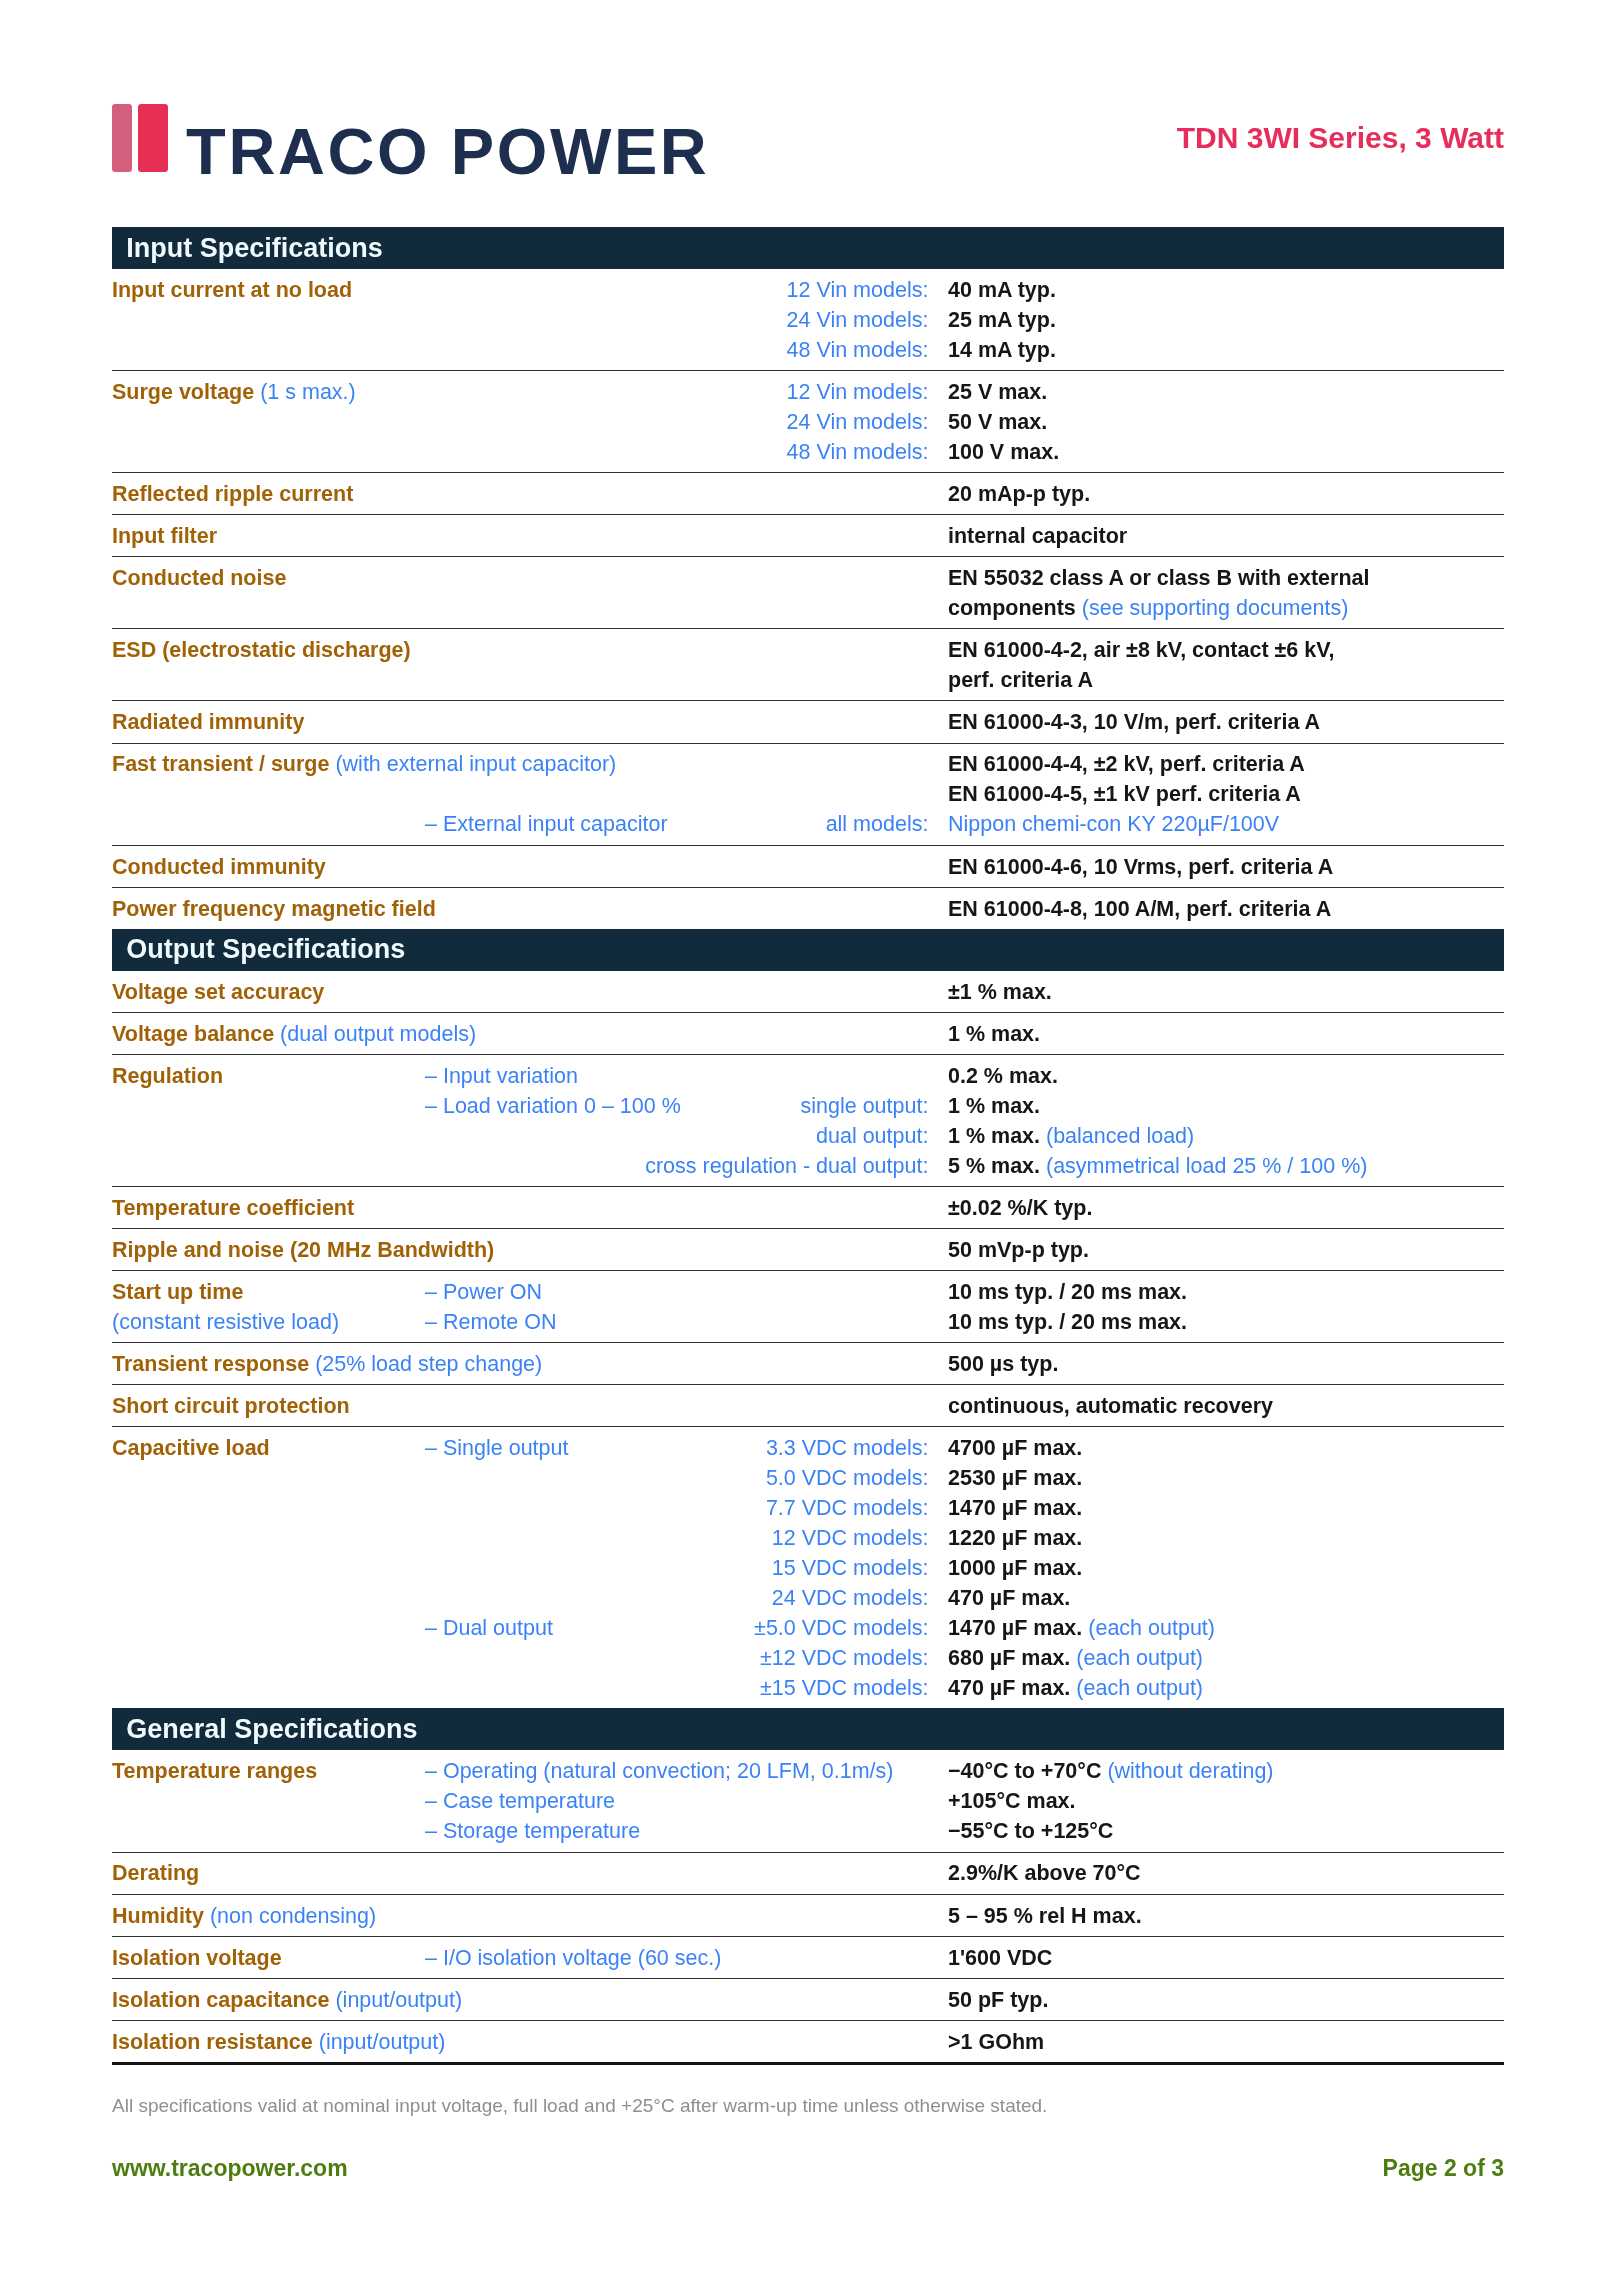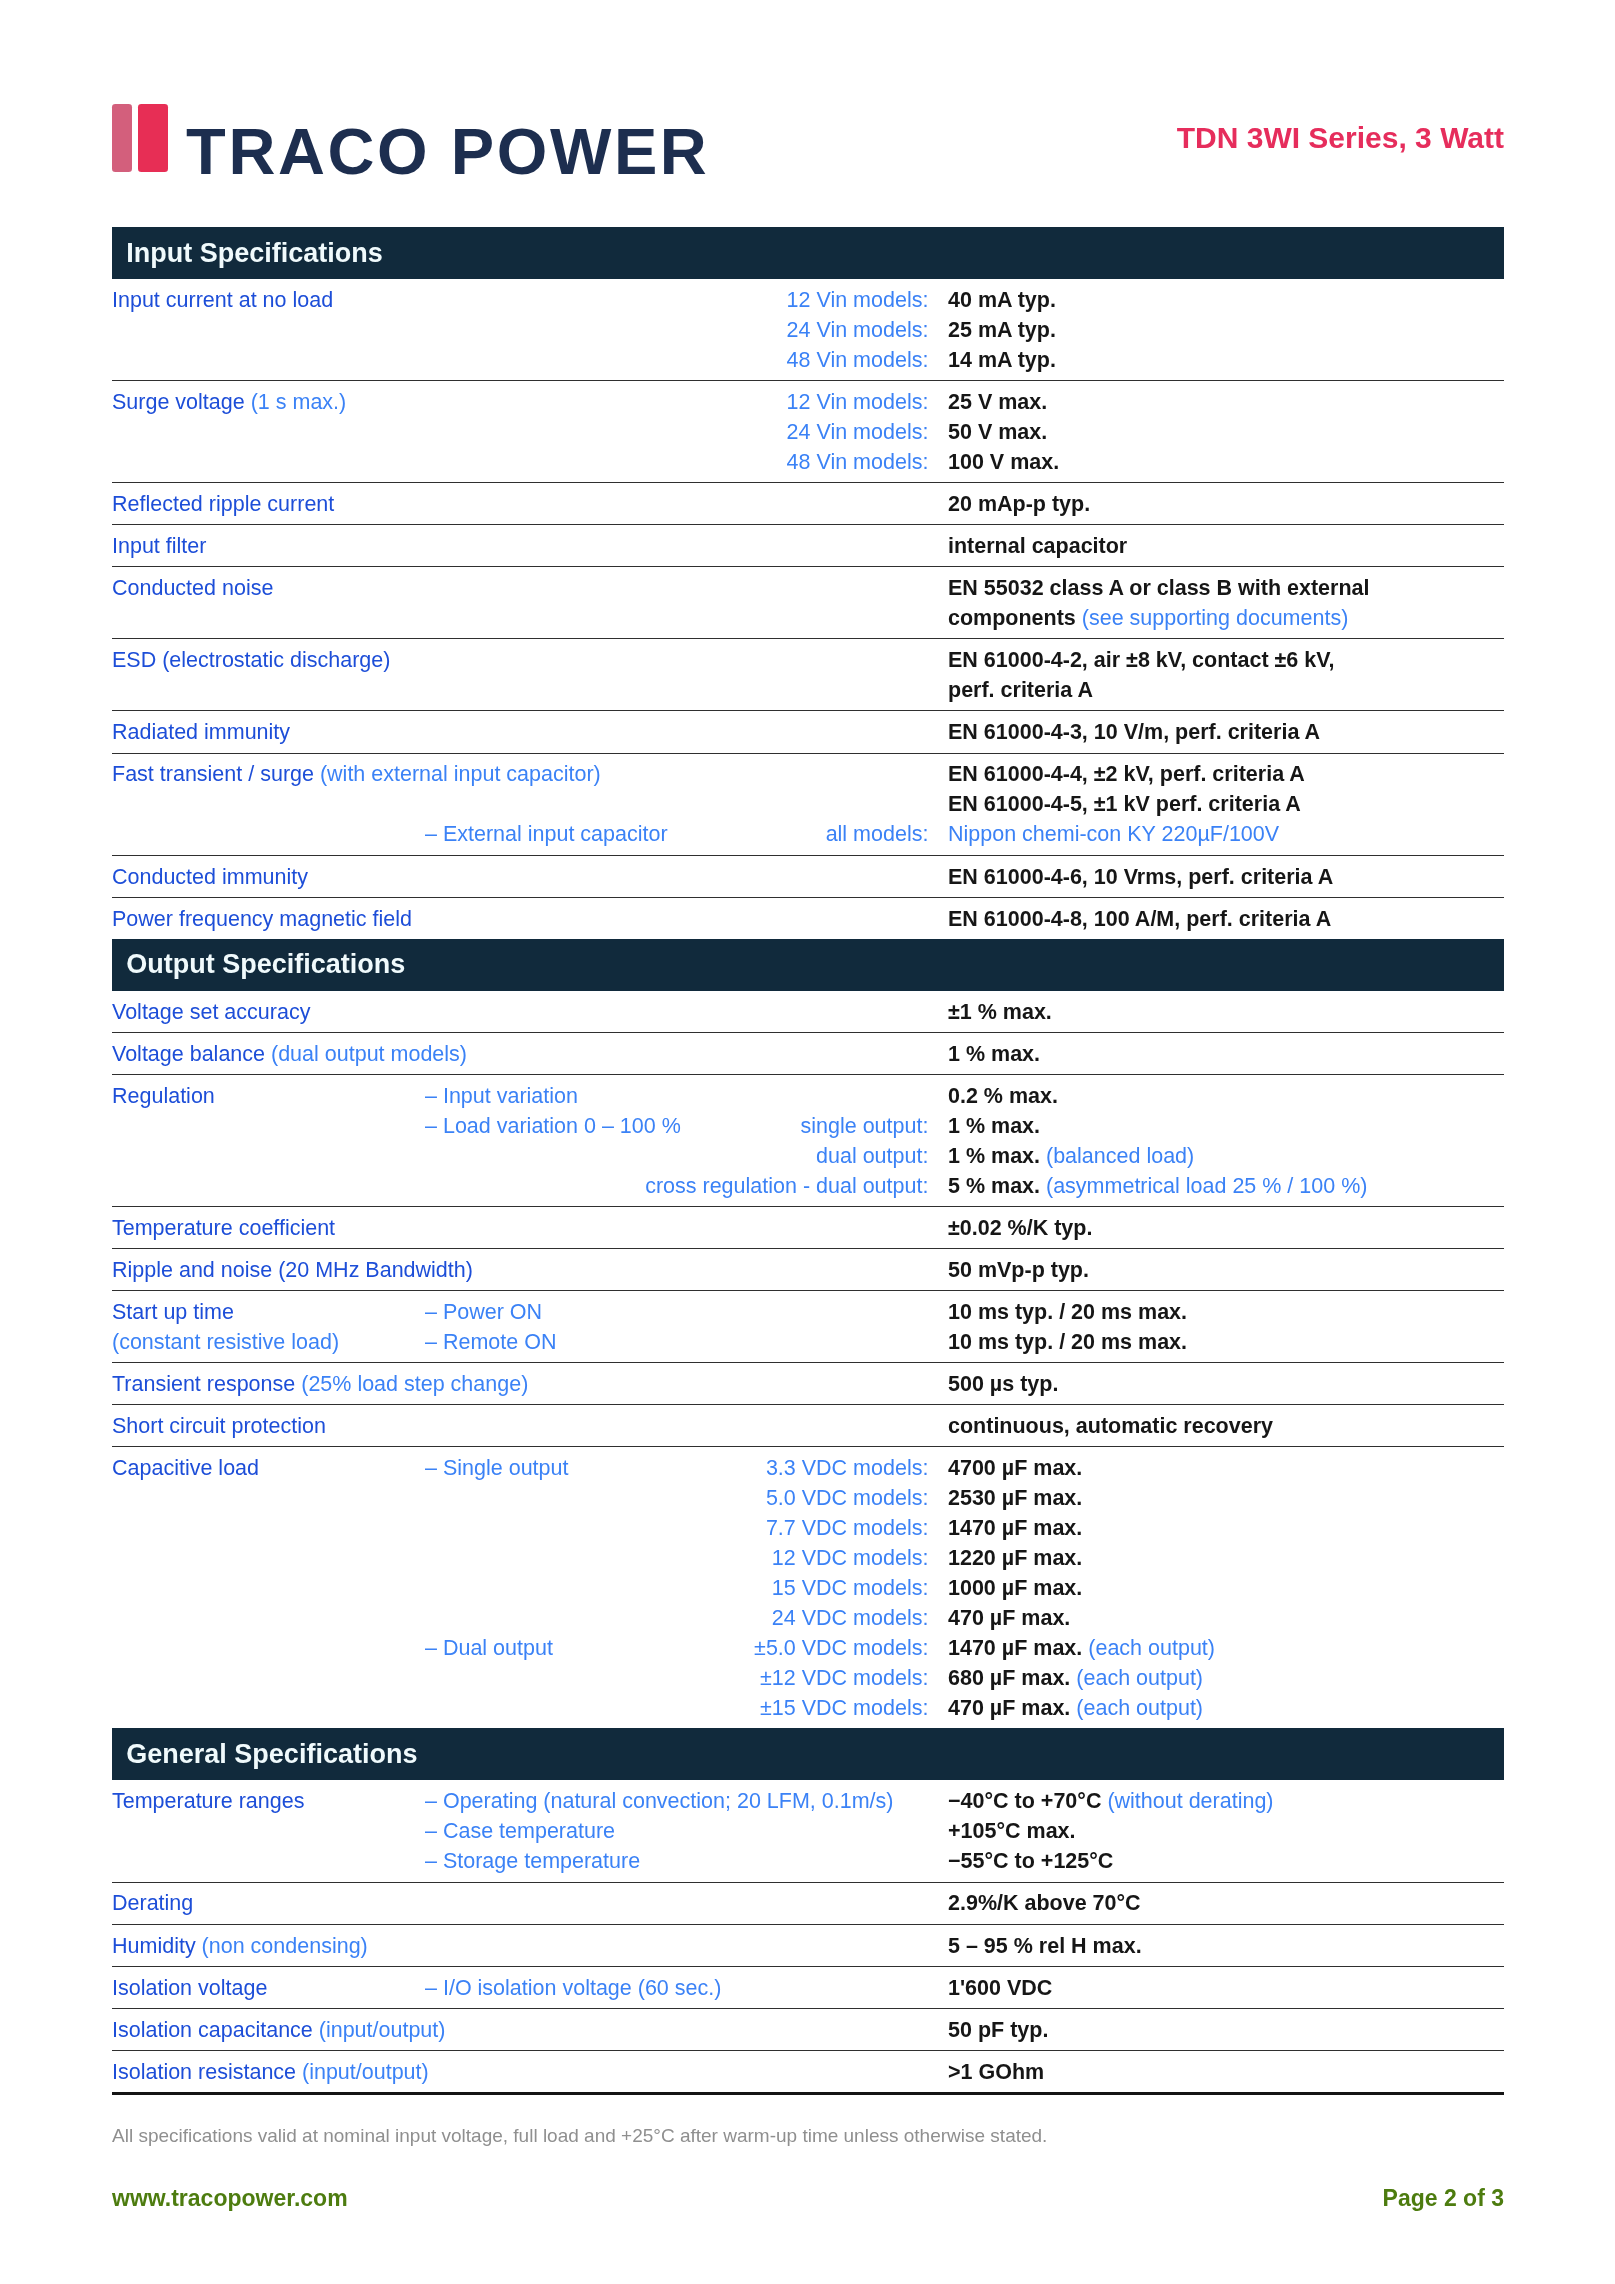--- a/index.html
+++ b/index.html
@@ -28,37 +28,37 @@
     color:#1d2e4f; line-height:1; white-space:nowrap;margin-top:28px;
   }
   .doc-title {
     font-size:30px; font-weight:700; color:#e62d5c; white-space:nowrap;
   }
 
   
   .spec-sections { margin-top:51px; }
   .section-bar {
     background:#112a3c; color:#f0fafc;
-    height:52px; display:flex; align-items:center;
+    height:42px; display:flex; align-items:center;
     padding-left:14.3px;
     font-size:27px; font-weight:700;
   }
 
   
   .spec-row {
     display:flex;
     padding:5.9px 0 5.2px 0;
     border-bottom:1.3px solid #2f2f2f;
     font-size:21.5px; line-height:30px;
   }
   .spec-section .spec-row:last-child { border-bottom:none; }
   .spec-section.last .spec-row:last-child { border-bottom:3.3px solid #141414; }
 
   .cell-label { width:313px; flex:none; white-space:nowrap; }
-  .lbl { font-weight:400; color:#1d4ed8;margin-top:48px; }
+  .lbl { font-weight:700; color:#a16207;margin-top:48px; }
   .gray { color:#3b82f6; font-weight:400; }
 
   .lines { flex:none; display:flex; flex-direction:column; }
   .line { display:flex; }
   .mid { width:523px; flex:none; display:flex; white-space:nowrap; }
   .sub { white-space:nowrap; }
   .qual { margin-left:auto; padding-right:19.6px; white-space:nowrap; }
   .val { width:424px; flex:none; font-weight:700; color:#161616; }
   .val .gray { font-weight:400; }
 

